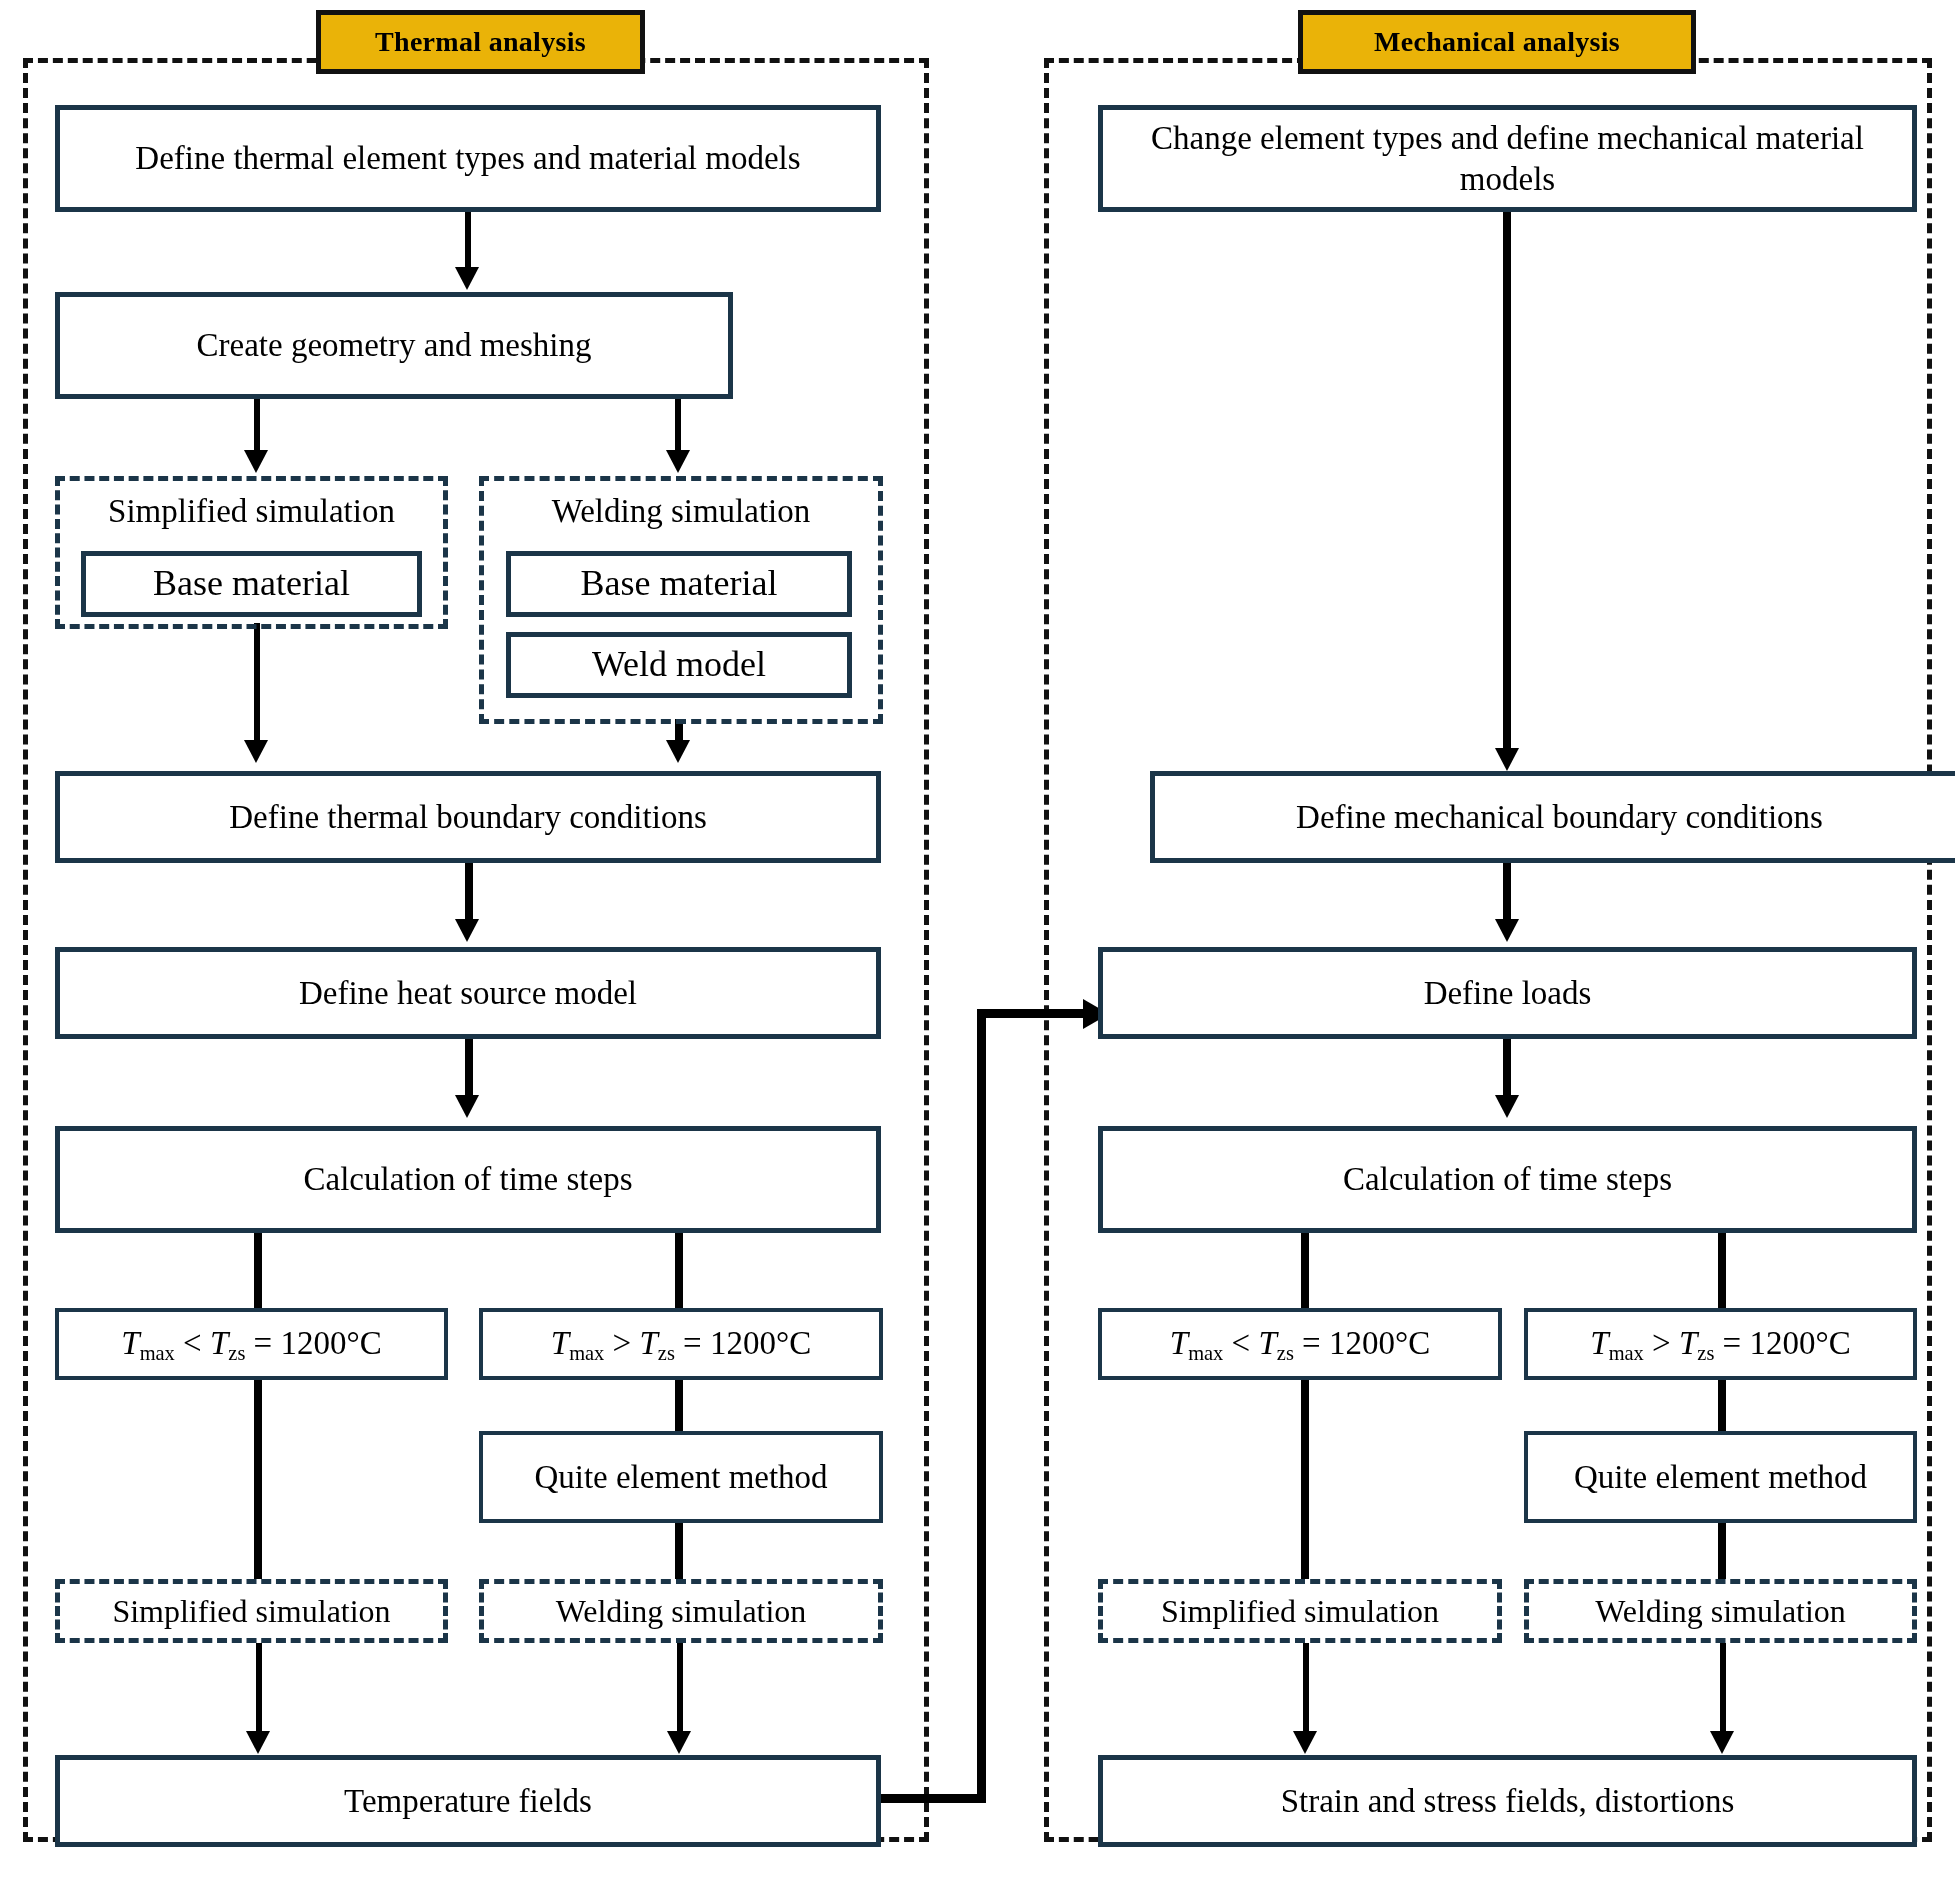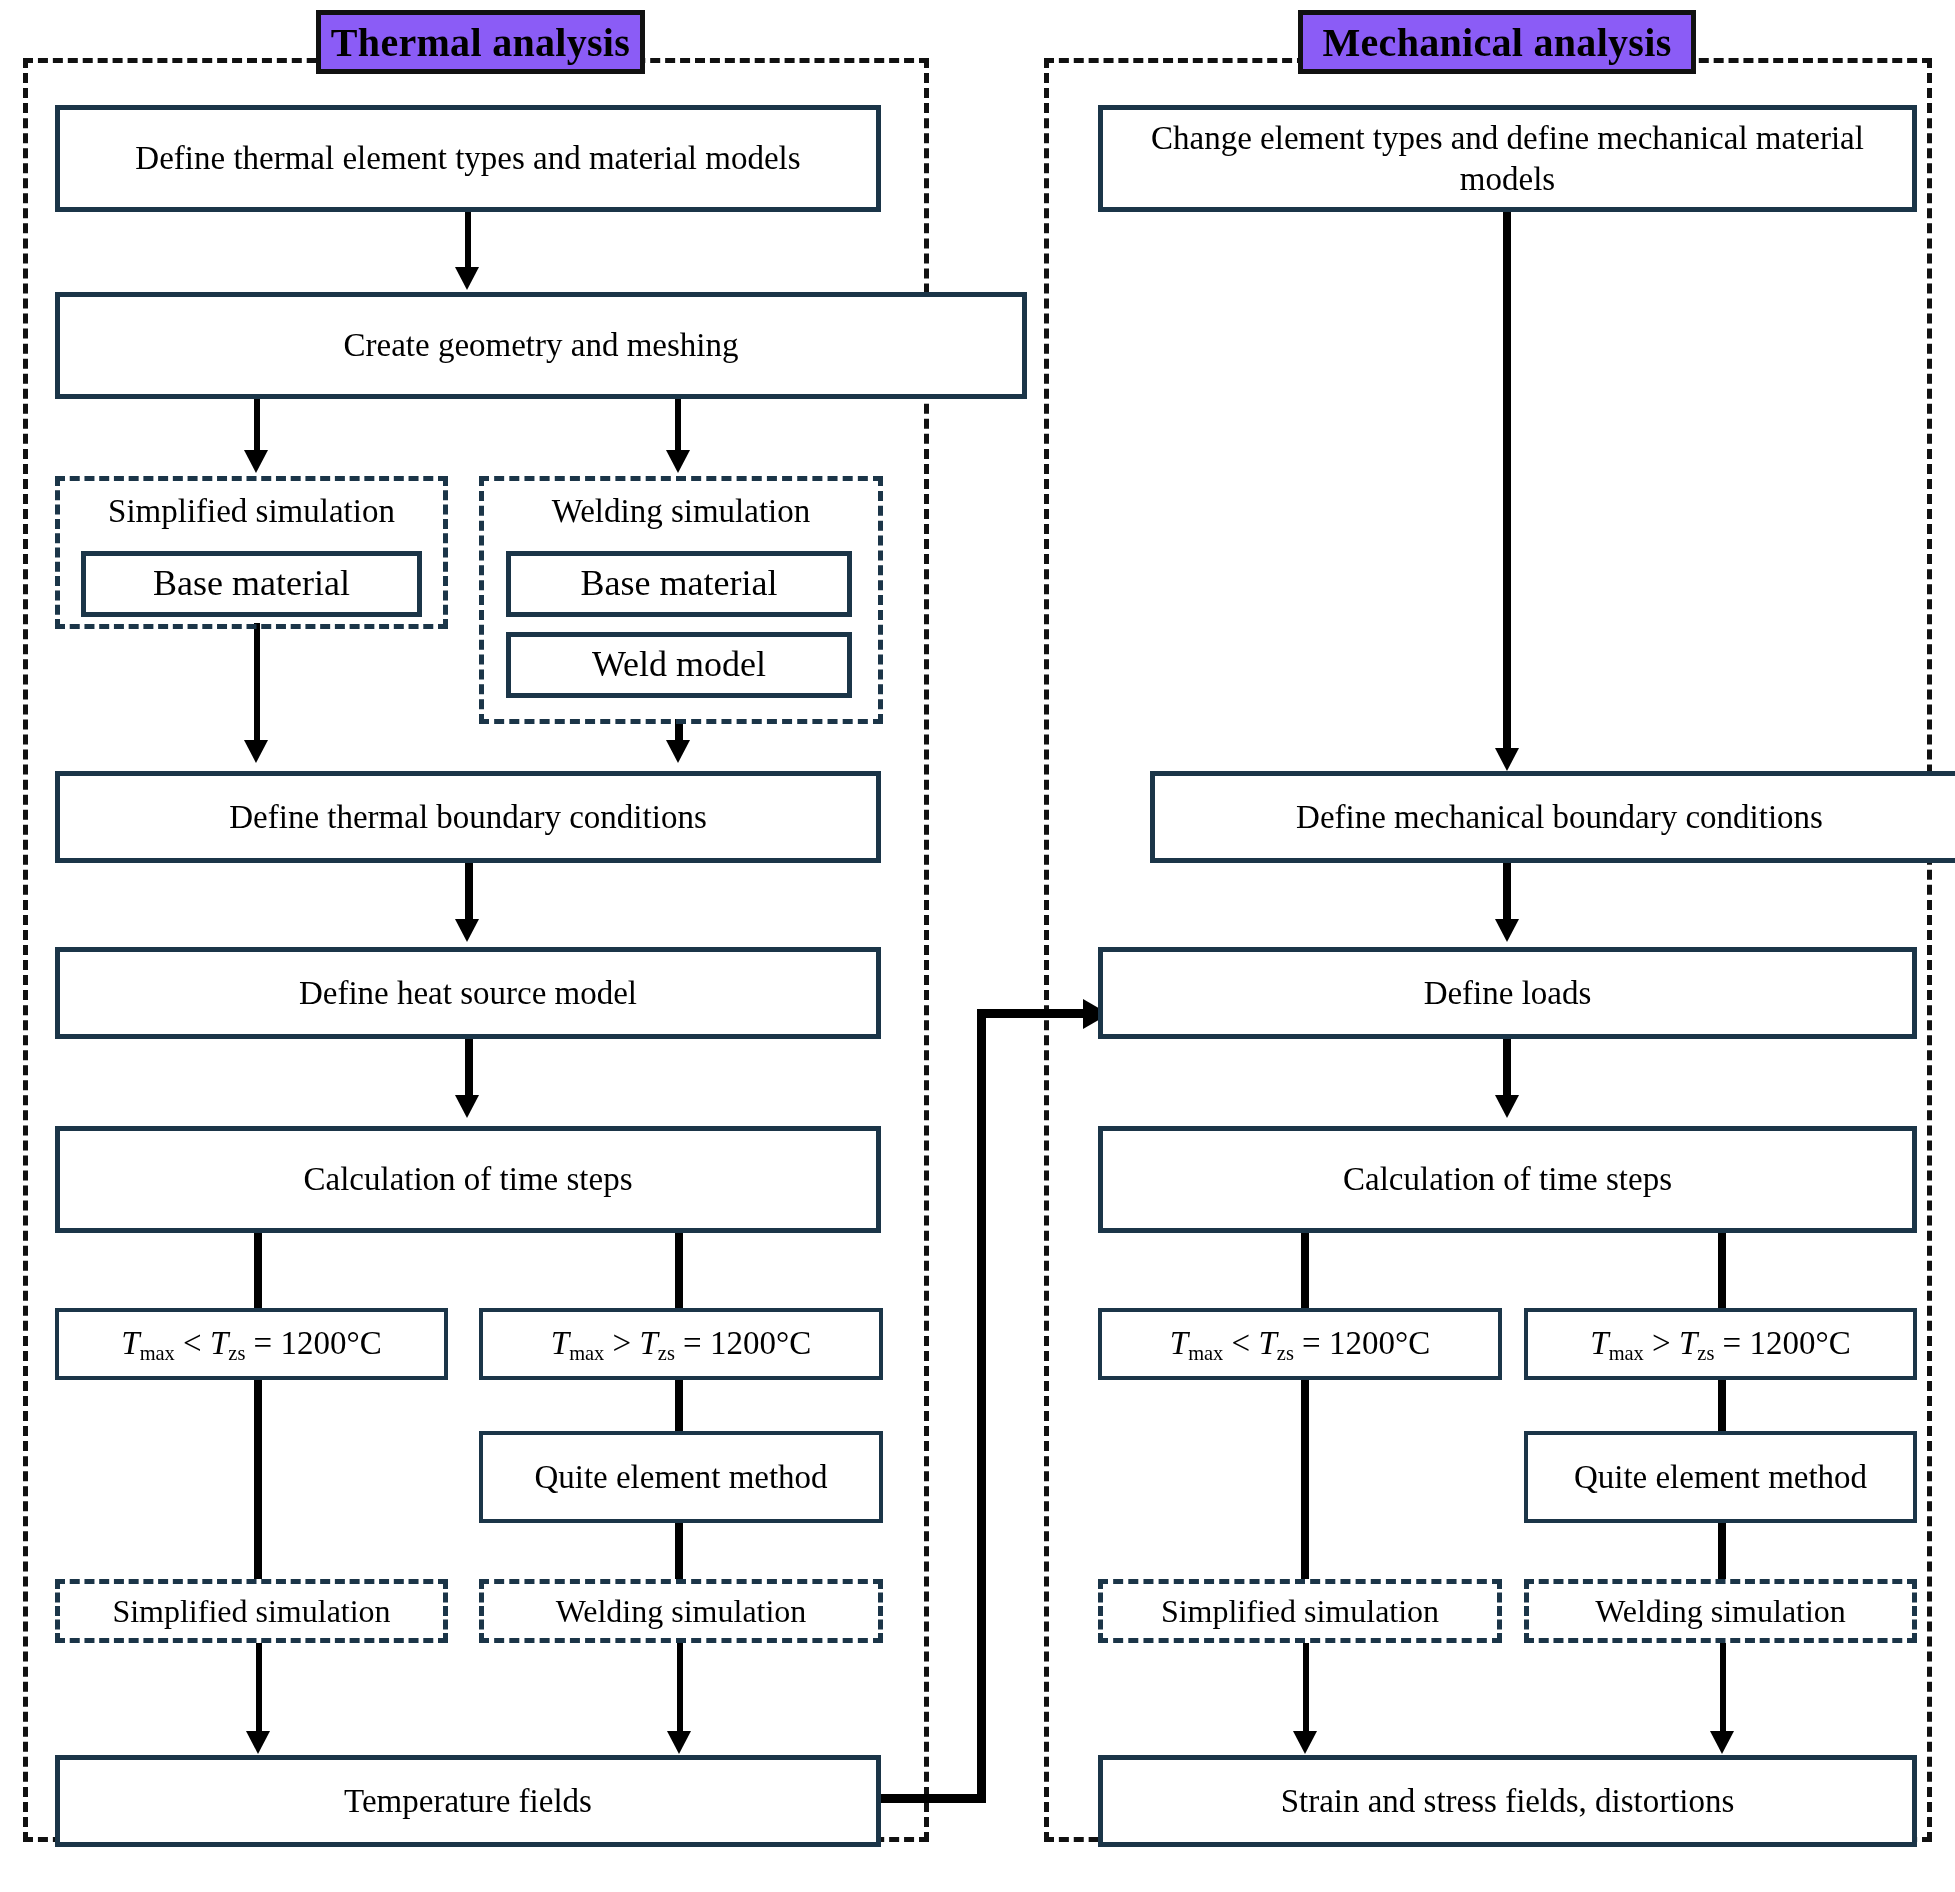--- a/index.html
+++ b/index.html
@@ -16,25 +16,25 @@
     background:transparent;
     box-sizing:border-box;
   }
   
   .title-mask{
     position:absolute;background:#ffffff;z-index:4;
   }
   .group-title{
     position:absolute;z-index:5;
     border:5.2px solid #111111;
-    background:#8b5cf6;
+    background:#eab308;
     box-sizing:border-box;
     display:flex;align-items:center;justify-content:center;
     font-weight:bold;
-    font-size:40px;
+    font-size:28px;
     letter-spacing:0.3px;
     color:#000000;
   }
 
   
   .node{
     position:absolute;z-index:3;
     border:5.2px solid #1b3548;
     background:#ffffff;
     box-sizing:border-box;
@@ -98,21 +98,21 @@
 <div id="stage">
 
   <div class="group-frame" style="left:23px;top:58px;width:906px;height:1784px;"></div>
   <div class="title-mask" style="left:316px;top:50px;width:329px;height:17.3px;"></div>
   <div class="group-title" style="left:316px;top:10.4px;width:329px;height:64px;">Thermal analysis</div>
 
   <div class="node" style="left:55px;top:105px;width:826px;height:107px;">Define thermal element types and material models</div>
   <div class="vline" style="left:465px;top:212px;width:5.8px;height:61px;"></div>
   <div class="arrowdown" style="left:455px;top:267px;"></div>
 
-  <div class="node" style="left:55px;top:292px;width:972px;height:107px;">Create geometry and meshing</div>
+  <div class="node" style="left:55px;top:292px;width:678px;height:107px;">Create geometry and meshing</div>
 
   <div class="vline" style="left:254px;top:398px;width:5.8px;height:58px;"></div>
   <div class="arrowdown" style="left:244px;top:450px;"></div>
   <div class="vline" style="left:675px;top:398px;width:5.8px;height:58px;"></div>
   <div class="arrowdown" style="left:666px;top:450px;"></div>
 
   <div class="dgroup" style="left:55px;top:476px;width:393px;height:153px;"></div>
   <div class="dgroup-label" style="left:55px;top:485px;width:393px;height:52px;">Simplified simulation</div>
   <div class="node sub" style="left:81px;top:551px;width:341px;height:66px;">Base material</div>
 

